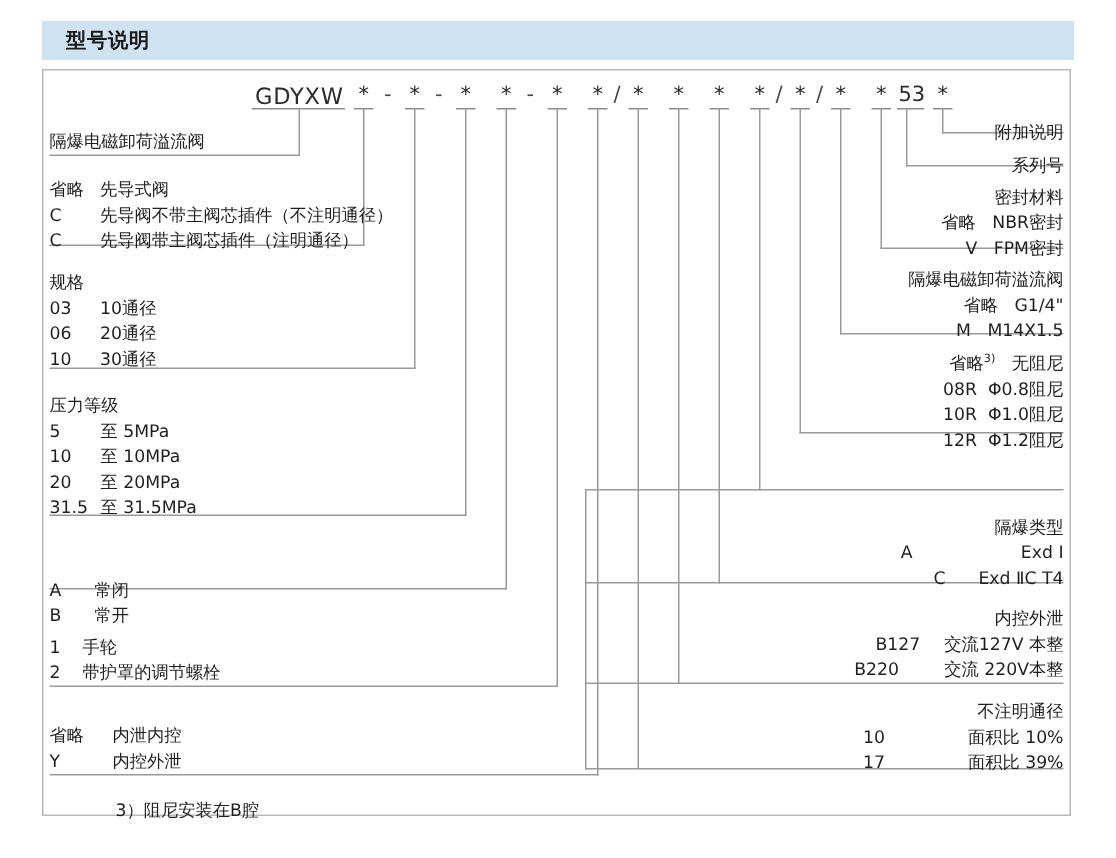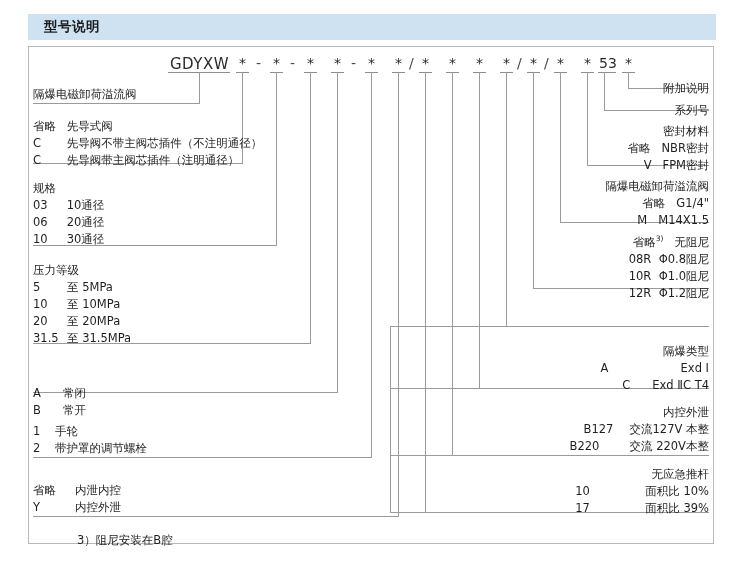--- a/index.html
+++ b/index.html
@@ -303,18 +303,18 @@
     <span class="blk-line"><span class="k" style="width:30px; text-align:left;">C</span><span>Exd ⅡC T4</span></span>
   </div>
 
   <div class="blk right" style="left:449px; top:404px; width:260px;">
     <span class="blk-line">内控外泄</span>
     <span class="blk-line"><span class="k" style="width:62px; text-align:center;">B127</span><span>交流127V 本整</span></span>
     <span class="blk-line"><span class="k" style="width:60px; text-align:left;">B220</span><span>交流 220V本整</span></span>
   </div>
 
   <div class="blk right" style="left:469px; top:466px; width:240px;">
-    <span class="blk-line">无应急推杆</span>
+    <span class="blk-line">不注明通径</span>
     <span class="blk-line"><span class="k" style="width:70px; text-align:left;">10</span><span>面积比  10%</span></span>
     <span class="blk-line"><span class="k" style="width:70px; text-align:left;">17</span><span>面积比  39%</span></span>
   </div>
 
 </div>
 
 </body></html>

